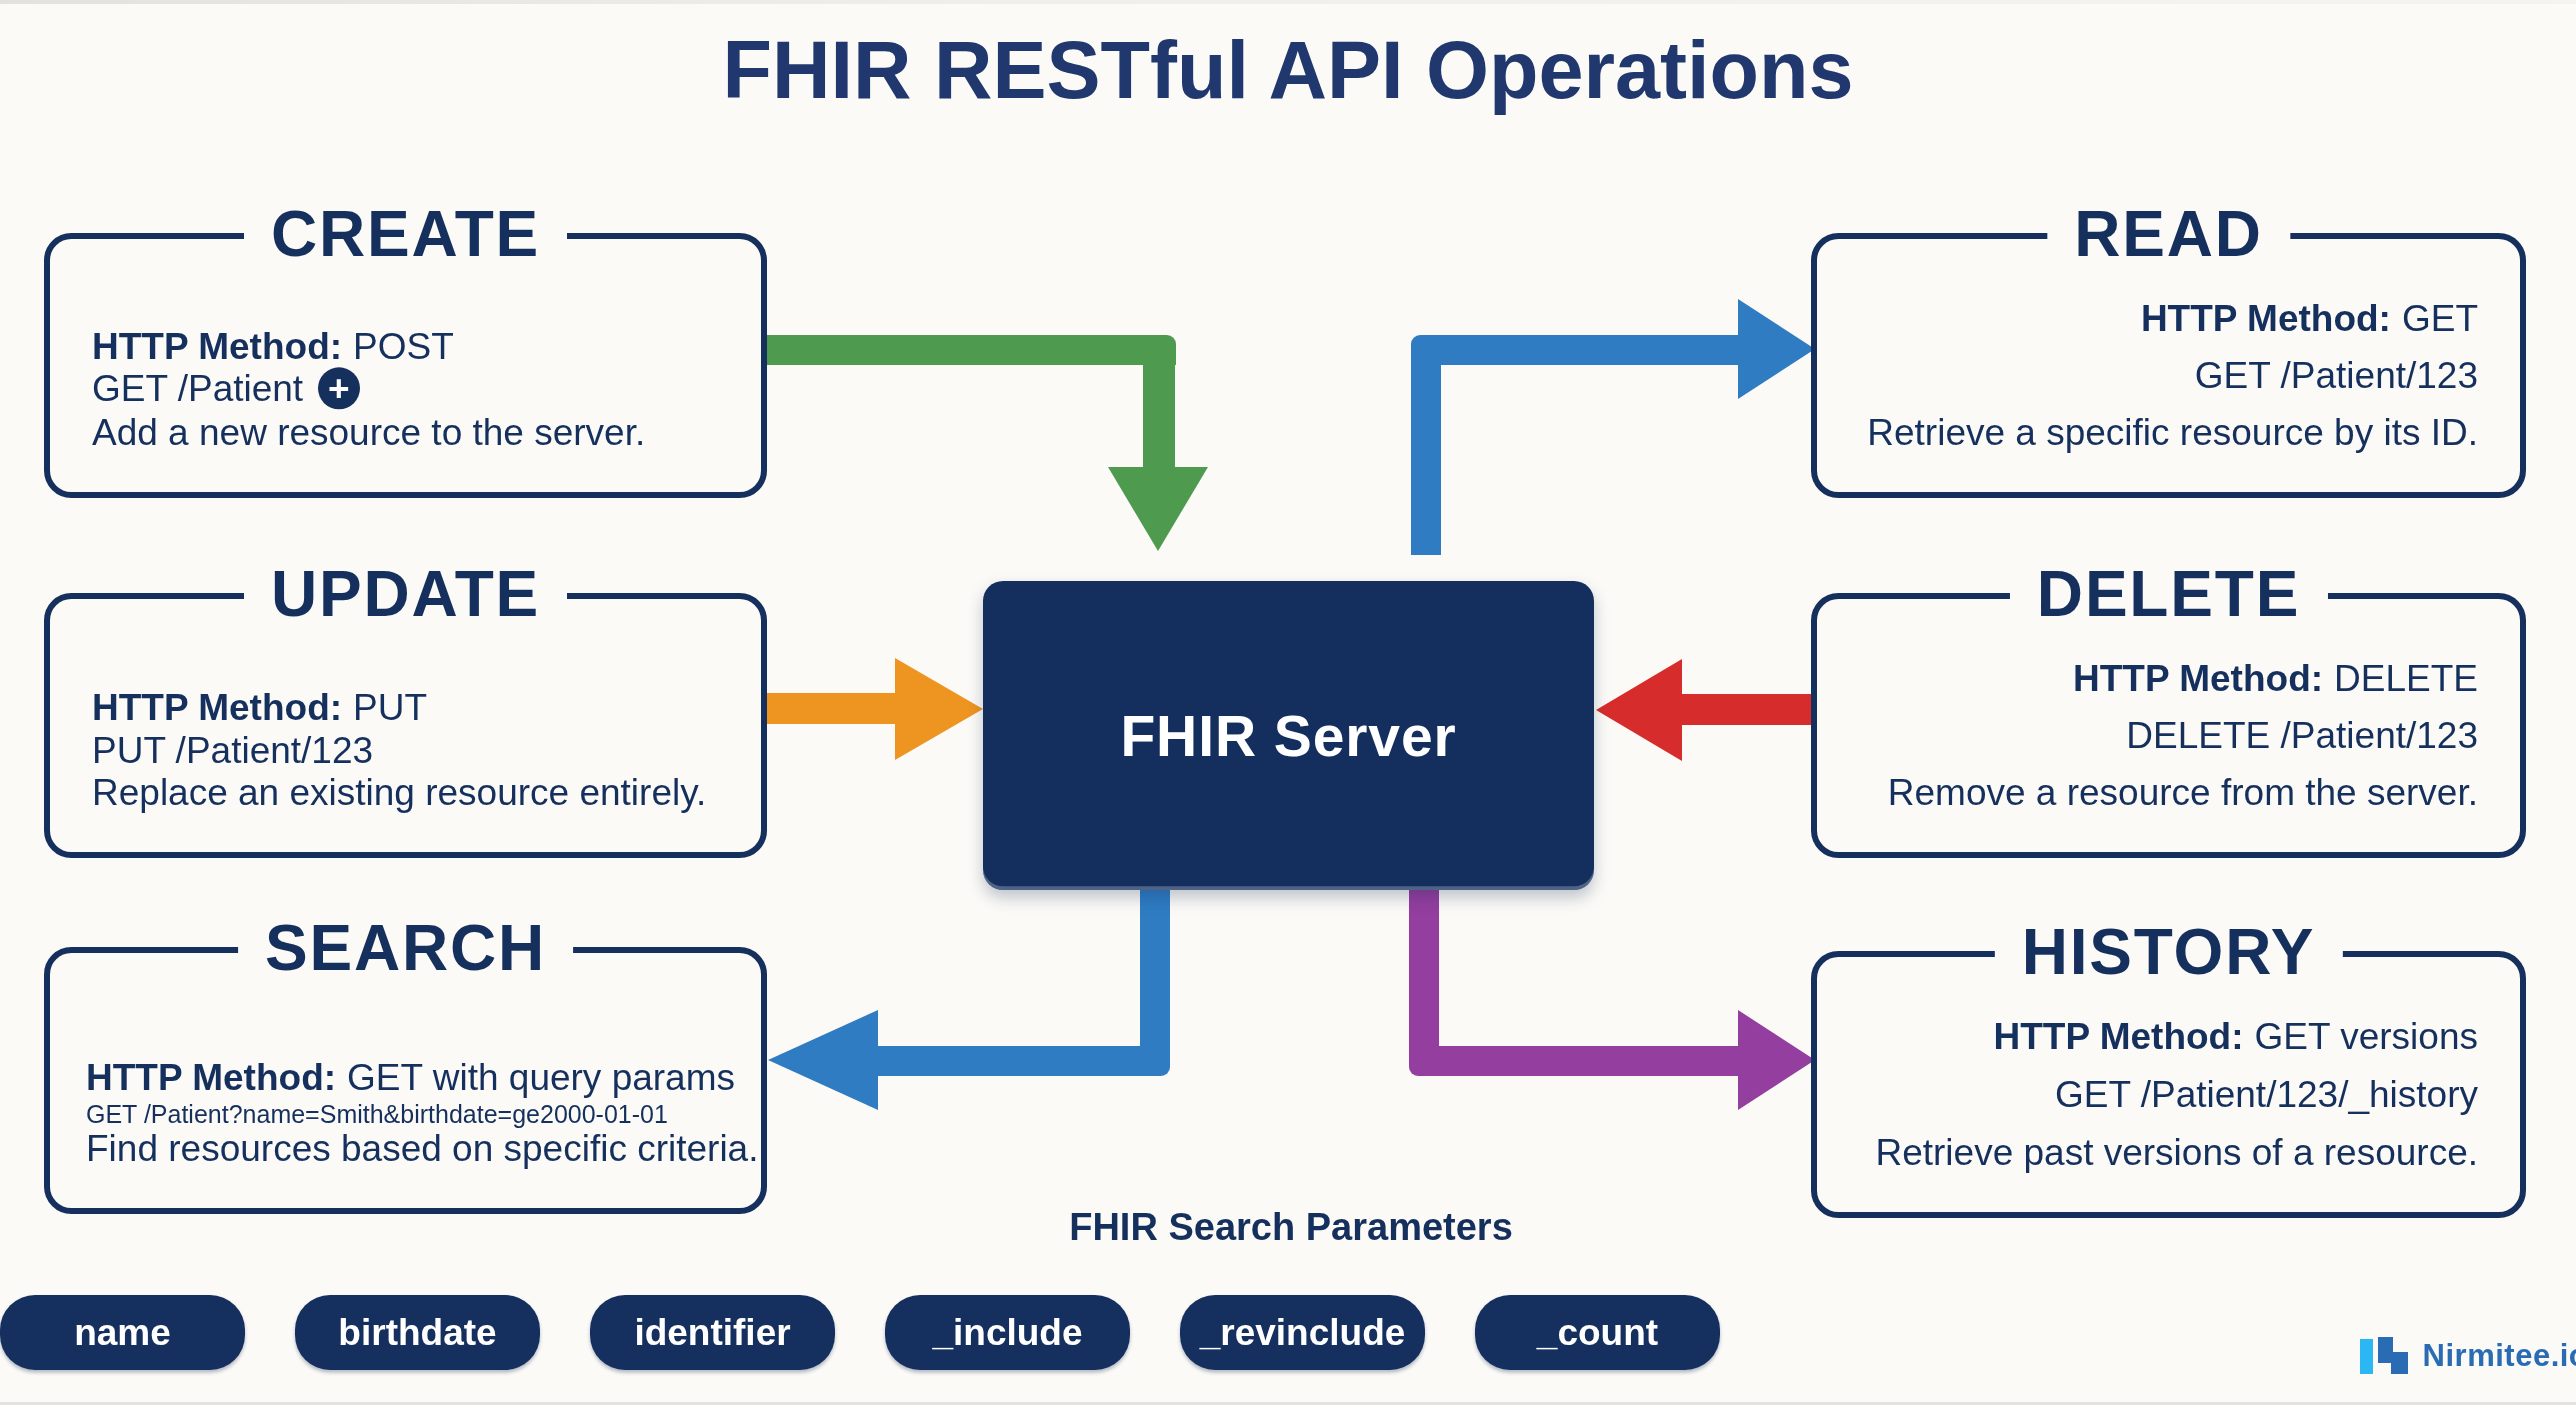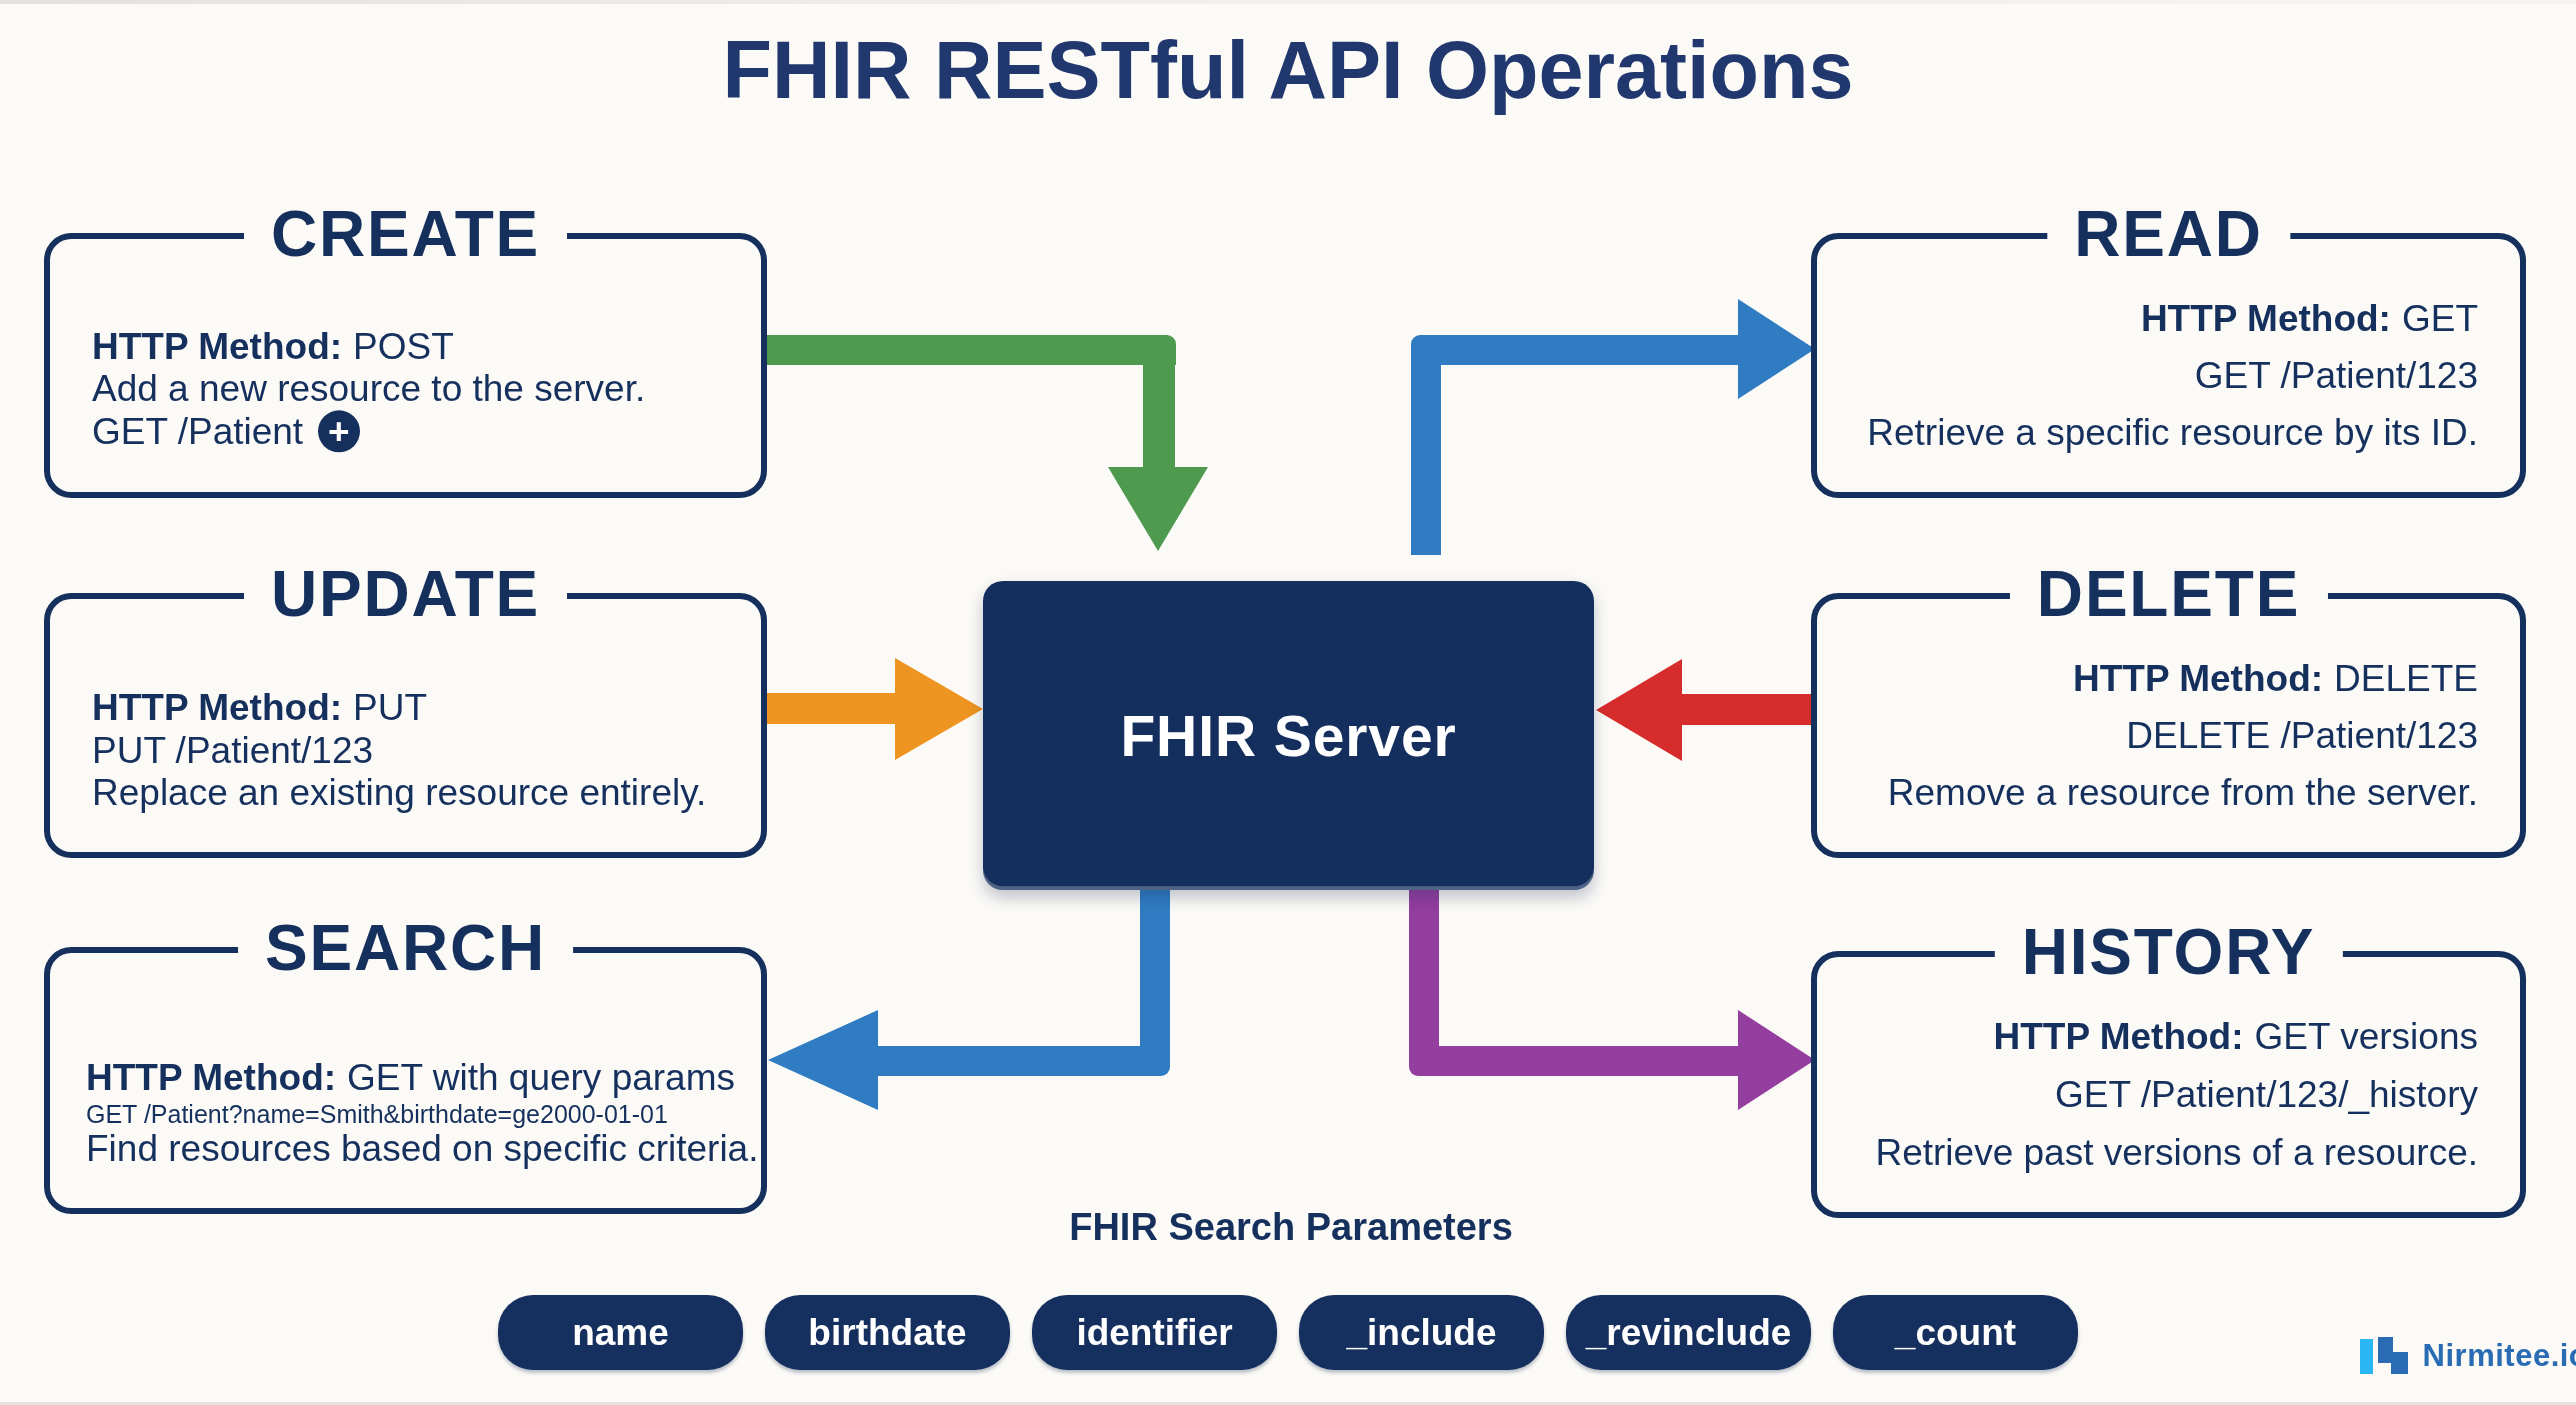--- a/index.html
+++ b/index.html
@@ -101,21 +101,21 @@
   .purple-v{left:1409px;top:861px;width:30px;height:201px;background:#943e9f;}
   .purple-h{left:1409px;top:1046px;width:331px;height:30px;background:#943e9f;border-radius:0 0 0 9.1px;}
   .purple-head{left:1738px;top:1010px;border-top:50px solid transparent;border-bottom:50px solid transparent;border-left:77px solid #943e9f;}
   
   .params-title{
     position:absolute;left:0;right:0;top:1206px;
     text-align:center;font-size:38px;font-weight:bold;color:#16305e;padding-left:6px;
   }
   .pills{
     position:absolute;left:0;right:0;top:1295px;
-    display:flex;justify-content:center;gap:22px;
+    display:flex;justify-content:flex-start;gap:50px;
   }
   .pill{
     box-sizing:border-box;
     width:245px;height:75px;
     background:#15305f;border-radius:35px;
     color:#ffffff;font-size:37px;font-weight:bold;
     display:flex;align-items:center;justify-content:center;
     box-shadow:0 2.7px 3.7px rgba(20,40,80,.3);
   }
   
@@ -168,24 +168,24 @@
 
   <div class="server-box">
     <span class="server-label">FHIR Server</span>
   </div>
 
   <div class="op-box left box-create">
     <div class="legend">CREATE</div>
     <div class="line">
       <span class="lbl">HTTP Method:</span><span>POST</span>
     </div>
+    <div class="line">
+      <span>GET /Patient</span><span class="plus-circle">+</span>
+    </div>
     <div class="line">Add a new resource to the server.</div>
-    <div class="line">
-      <span>GET /Patient</span><span class="plus-circle">+</span>
-    </div>
   </div>
 
   <div class="op-box right box-read">
     <div class="legend">READ</div>
     <div class="line">
       <span class="lbl">HTTP Method:</span><span>GET</span>
     </div>
     <div class="line">GET /Patient/123</div>
     <div class="line">Retrieve a specific resource by its ID.</div>
   </div>

